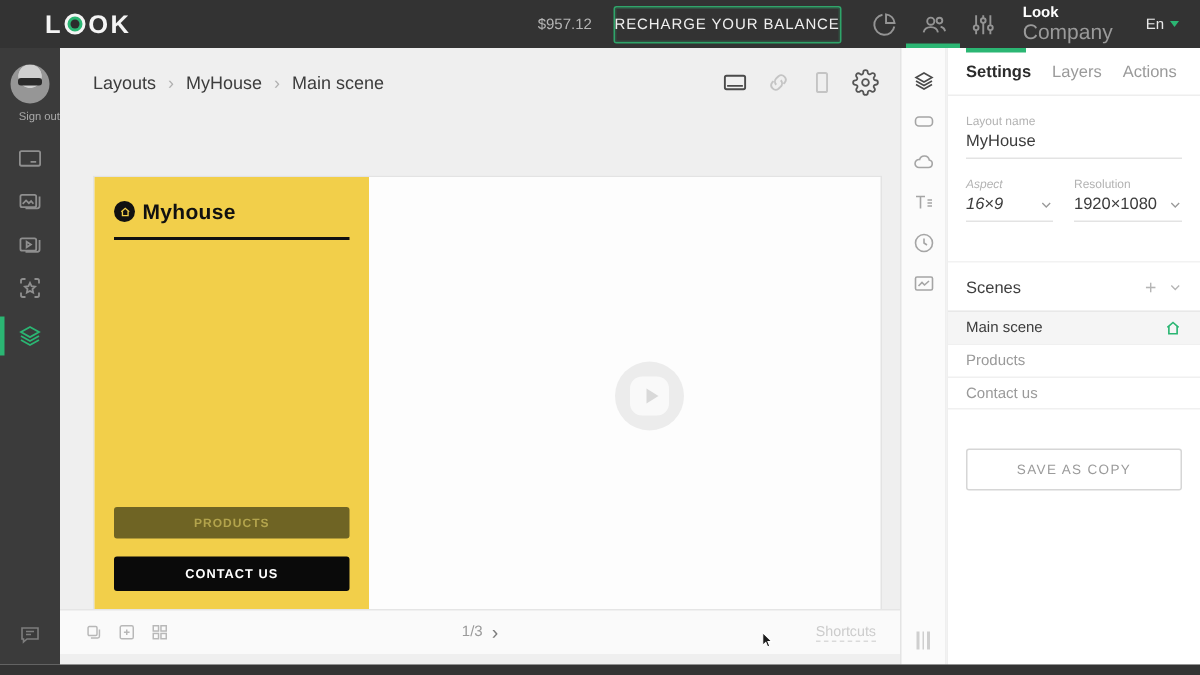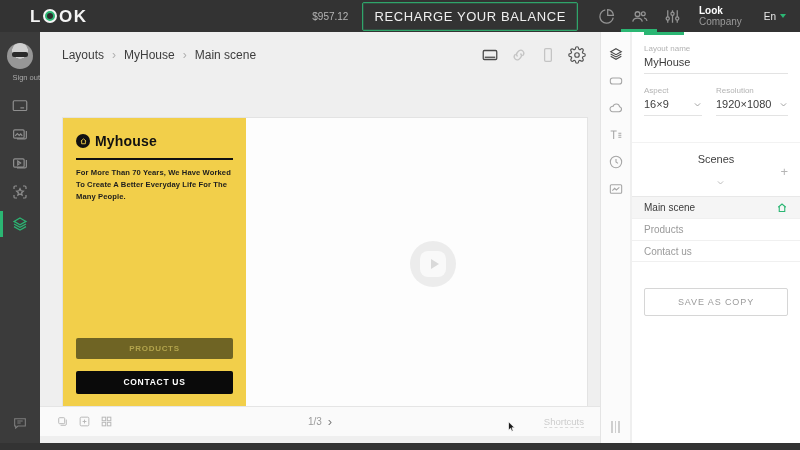--- a/index.html
+++ b/index.html
@@ -10,31 +10,31 @@
   
   .topbar { position:absolute; left:0; top:0; width:800px; height:32px; background:#333333;
             display:flex; align-items:center; padding:0 14px 0 30px; color:#bdbdbd; }
   .logo { display:flex; align-items:center; gap:1px; cursor:pointer; }
   .logo span.ltr { font-size:17px; font-weight:800; color:#f4f4f4; letter-spacing:.5px; line-height:1; }
   .logo-eye { width:14px; height:14px; border-radius:50%; background:#2bb673; border:2px solid #f4f4f4;
               display:flex; align-items:center; justify-content:center; margin:0 1px; }
   .logo-eye i { display:block; width:6px; height:6px; border-radius:50%; background:#2c2c2c; }
   .balance { margin-left:auto; font-size:10px; color:#b5b5b5; }
   .recharge { margin-left:14px; border:1px solid #2fa56a; border-radius:2px; background:transparent;
-              color:#efefef; font-size:13px; letter-spacing:.6px; padding:6px 11px; cursor:pointer;
+              color:#efefef; font-size:10px; letter-spacing:.6px; padding:6px 0; cursor:pointer;
               font-family:inherit; box-shadow:inset 0 0 0 1px rgba(47,165,106,.25); }
   .tb-ic { position:relative; height:32px; display:flex; align-items:center; justify-content:center;
            padding:0 7px; color:#949494; cursor:pointer; }
   .tb-ic svg { width:19px; height:19px; }
   .tb-ic.first { margin-left:12px; }
   .tb-active-bar { position:absolute; bottom:0; left:50%; transform:translateX(-50%);
                    width:36px; height:3px; background:#2bb673; }
   .account { margin-left:10px; line-height:1.1; cursor:pointer; }
   .account .nm { font-size:10px; font-weight:bold; color:#ffffff; }
-  .account .tp { font-size:10px; color:#9a9a9a; }
+  .account .tp { font-size:14px; color:#9a9a9a; }
   .lang { margin-left:22px; display:flex; align-items:center; gap:4px; color:#e8e8e8;
           font-size:10px; cursor:pointer; }
   .lang .caret { width:0; height:0; border-left:3.5px solid transparent; border-right:3.5px solid transparent;
                  border-top:4px solid #2bb673; }
 
   
   .sidebar { position:absolute; left:0; top:32px; width:40px; height:411px; background:#3b3b3b; }
   .avatar { position:absolute; left:7px; top:11px; width:26px; height:26px; border-radius:50%;
             background:radial-gradient(circle at 50% 30%, #cfcfcf 0 34%, #969696 36% 100%);
             overflow:hidden; cursor:pointer; }
@@ -111,27 +111,27 @@
   .panel { position:absolute; left:632px; top:32px; width:168px; height:411px; background:#ffffff; }
   .tab-indicator { position:absolute; left:12px; top:0; width:40px; height:3px; background:#2bb673; }
   .tabs { display:flex; gap:14px; padding:10px 12px 9px 12px; border-bottom:1px solid #eeeeee; }
   .tab { font-size:11px; color:#9a9a9a; cursor:pointer; }
   .tab.active { color:#2b2b2b; font-weight:bold; }
   .pform { padding:12px 12px 12px 12px; }
   .flabel { font-size:8px; color:#b3b3b3; margin-bottom:3px; }
   .fvalue { font-size:11px; color:#3c3c3c; padding-bottom:5px; border-bottom:1px solid #e3e3e3;
             display:flex; align-items:center; cursor:text; }
   .frow { display:flex; gap:14px; margin-top:12px; }
-  .fcol-a { width:58px; } .fcol-b { flex:1; }
+  .fcol-a { width:58px;font-style:italic; } .fcol-b { flex:1; }
   .select .fvalue { cursor:pointer; }
   .select .chev { margin-left:auto; color:#9a9a9a; display:flex; }
   .select .chev svg { width:9px; height:9px; }
 
   .scenes { margin-top:14px; border-top:1px solid #f2f2f2; }
-  .scenes-head { display:flex; align-items:center; padding:10px 12px 9px 12px;flex-direction:column; }
+  .scenes-head { display:flex; align-items:center; padding:10px 12px 9px 12px; }
   .scenes-title { font-size:11px; color:#3f3f3f; }
   .scene-add { margin-left:auto; color:#b5b5b5; font-size:13px; line-height:1; cursor:pointer; }
   .scene-collapse { margin-left:8px; color:#b5b5b5; display:flex; cursor:pointer; }
   .scene-collapse svg { width:9px; height:9px; }
   .scene-row { display:flex; align-items:center; padding:0 12px; height:22px; font-size:10px;
                color:#9a9a9a; border-top:1px solid #f0f0f0; cursor:pointer; }
   .scene-row:last-child { border-bottom:1px solid #f0f0f0; }
   .scene-row.active { background:#f5f5f5; color:#3c3c3c; border-top-color:#e8e8e8; }
   .scene-home { margin-left:auto; display:flex; }
   .scene-home svg { width:12px; height:12px; }
@@ -282,21 +282,20 @@
         <div class="brandrow">
           <span class="brandmark">
             <svg viewBox="0 0 24 24" fill="none" stroke="#f2cf4a" stroke-width="2.4">
               <path d="M5 11l7-6 7 6"></path>
                 <path d="M7 10v8h10v-8"></path>
             </svg>
           </span>
           <span class="brandname">Myhouse</span>
         </div>
         <div class="yrule"></div>
-        <div class="tagline">For More Than 70 Years, We Have Worked To Create A Better Everyday Life For The Many People.</div>
         <div class="ybtn products">PRODUCTS</div>
         <div class="ybtn contact">CONTACT US</div>
       </div>
       <div class="play-circle">
         <div class="play-square">
           <div class="play-tri"></div>
         </div>
       </div>
     </div>
 
@@ -363,20 +362,25 @@
     </span>
     <span class="st-handle">
         <i></i>
         <i></i>
         <i></i>
       </span>
   </div>
 
   <div class="panel">
     <div class="tab-indicator"></div>
+    <div class="tabs">
+      <span class="tab active">Settings</span>
+      <span class="tab">Layers</span>
+      <span class="tab">Actions</span>
+    </div>
 
     <div class="pform">
       <div class="flabel">Layout name</div>
       <div class="fvalue">MyHouse</div>
       <div class="frow">
         <div class="fcol-a select">
           <div class="flabel">Aspect</div>
           <div class="fvalue">
             <span>16×9</span>
             <span class="chev">

